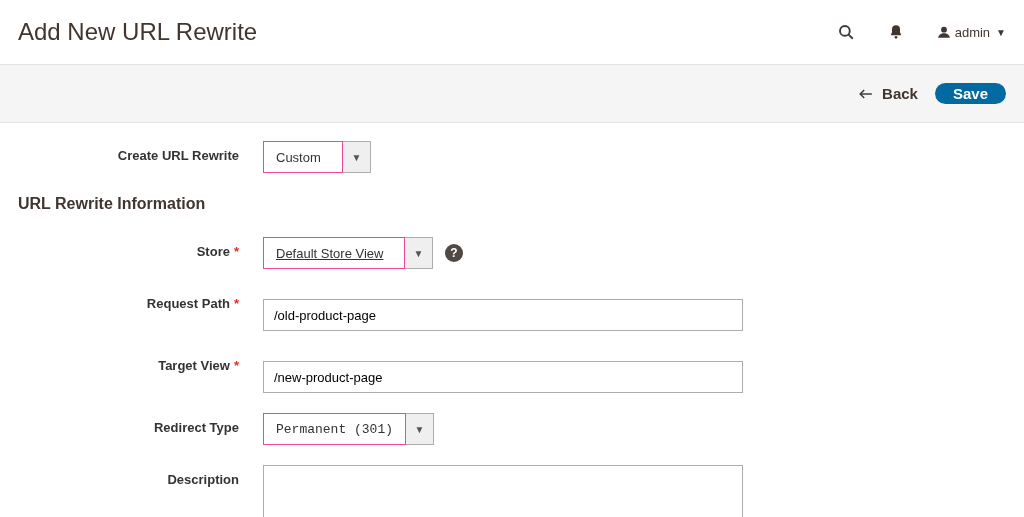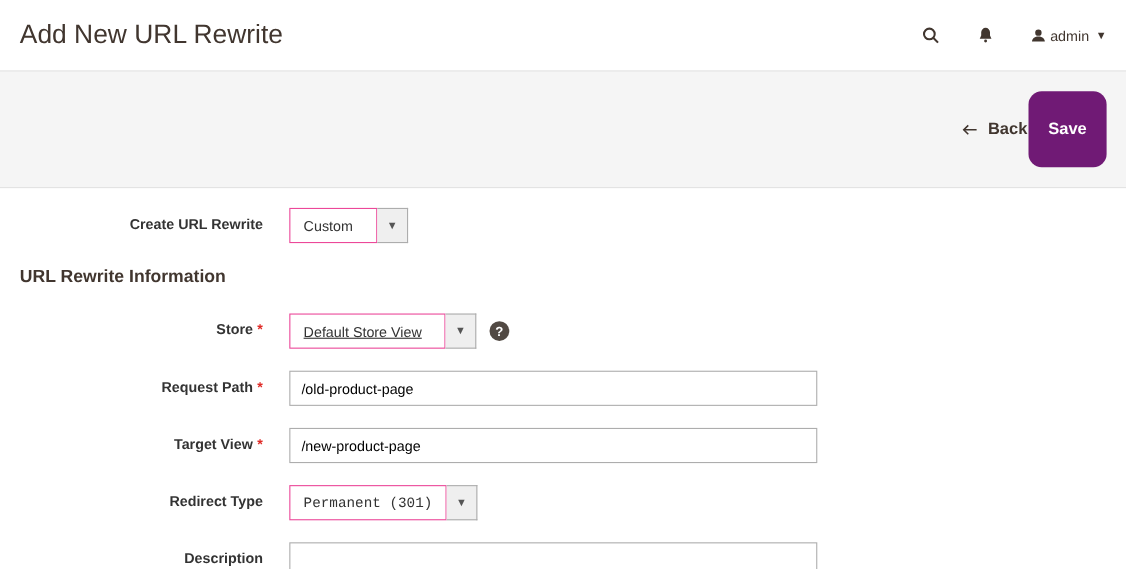--- a/index.html
+++ b/index.html
@@ -48,38 +48,38 @@
       margin-left: 2px;
     }
     .action-bar {
       background: #f5f5f5;
       border-top: 1px solid #e3e3e3;
       border-bottom: 1px solid #e3e3e3;
       padding: 18px 18px;
       display: flex;
       justify-content: flex-end;
       align-items: center;
-      gap: 1px;
+      gap: 17px;
     }
     .back-btn {
       display: inline-flex;
       align-items: center;
       gap: 8px;
       background: transparent;
       border: none;
       font-size: 15px;
       font-weight: 600;
       color: #41362f;
       cursor: pointer;
     }
     .save-btn {
-      background: #701a75;
+      background: #0369a1;
       color: #fff;
       border: none;
-      padding: 26px 18px;
+      padding: 2px 18px;
       font-size: 15px;
       font-weight: 600;
       cursor: pointer;
       border-radius: 12px;
     }
     .form-wrap {
       padding: 18px 18px 30px 18px;
     }
     .form-row {
       display: flex;
@@ -133,20 +133,21 @@
       color: #555;
       cursor: pointer;
     }
     .text-input {
       width: 480px;
       border: 1px solid #adadad;
       padding: 6px 10px;
       font-size: 13px;
       height: 32px;
       font-family: inherit;
+      margin-top: 10px;
     }
     .textarea-input {
       width: 480px;
       border: 1px solid #adadad;
       padding: 6px 10px;
       font-size: 13px;
       height: 72px;
       resize: both;
       font-family: inherit;
     }

